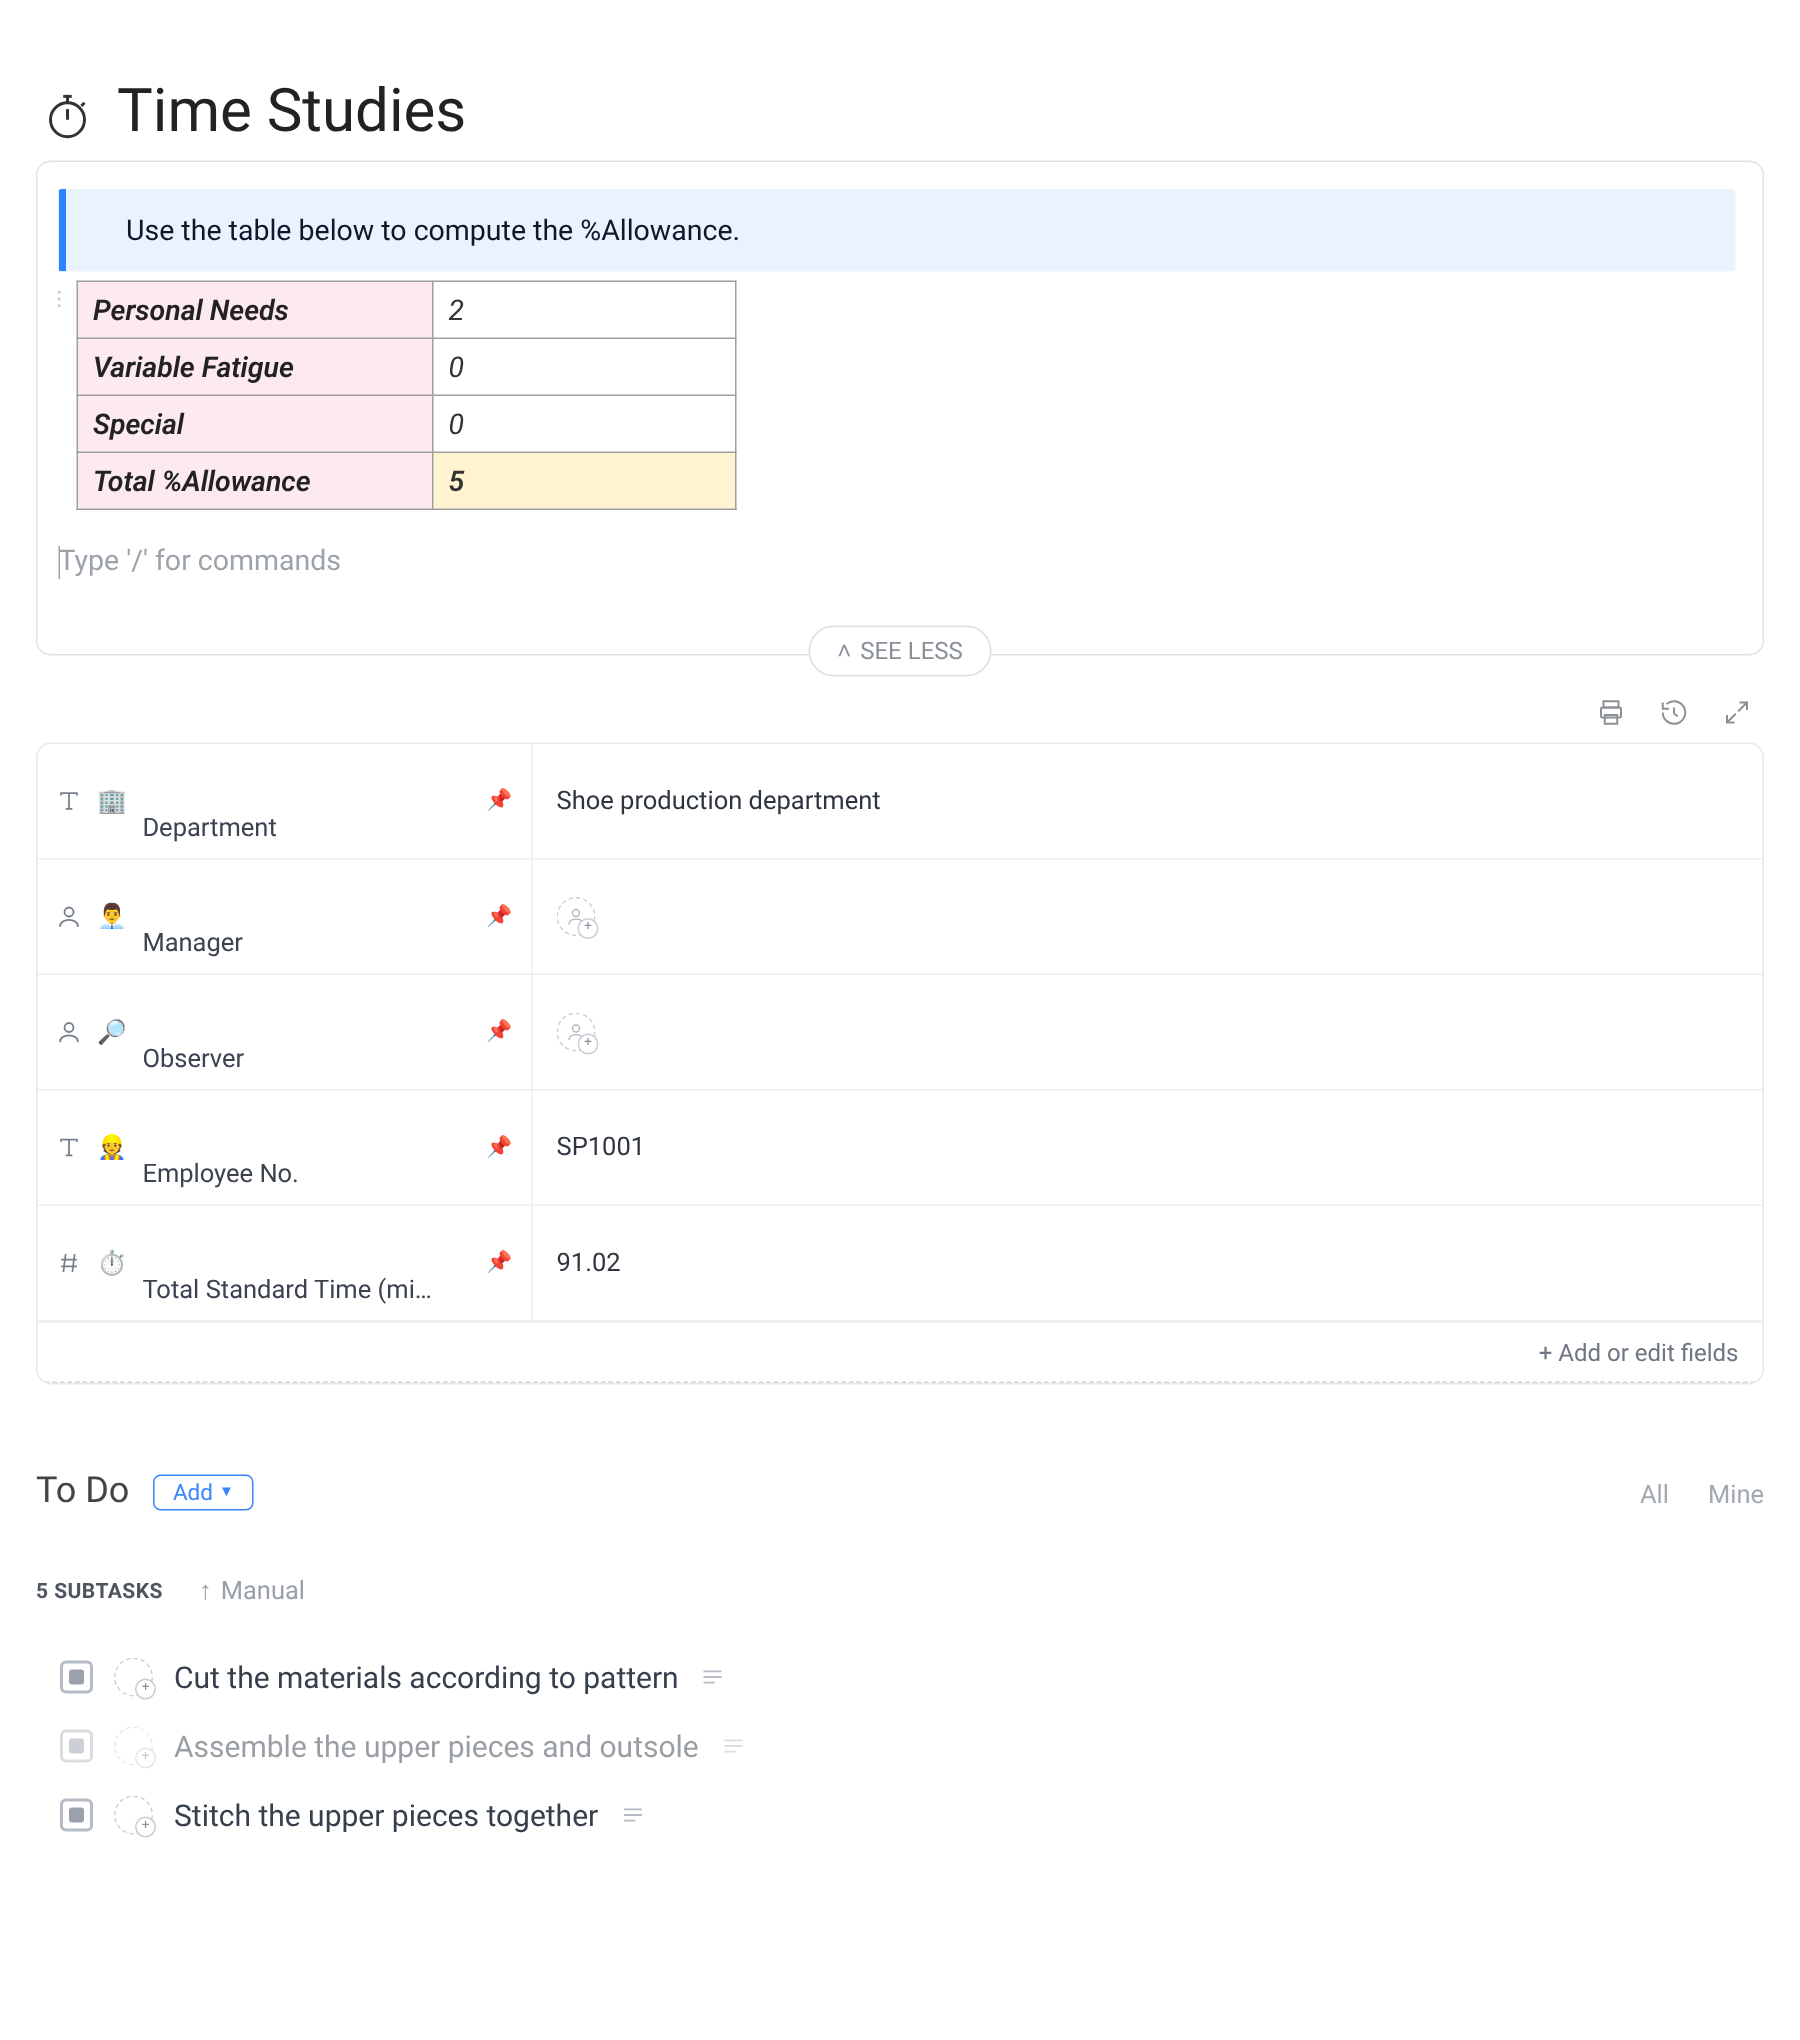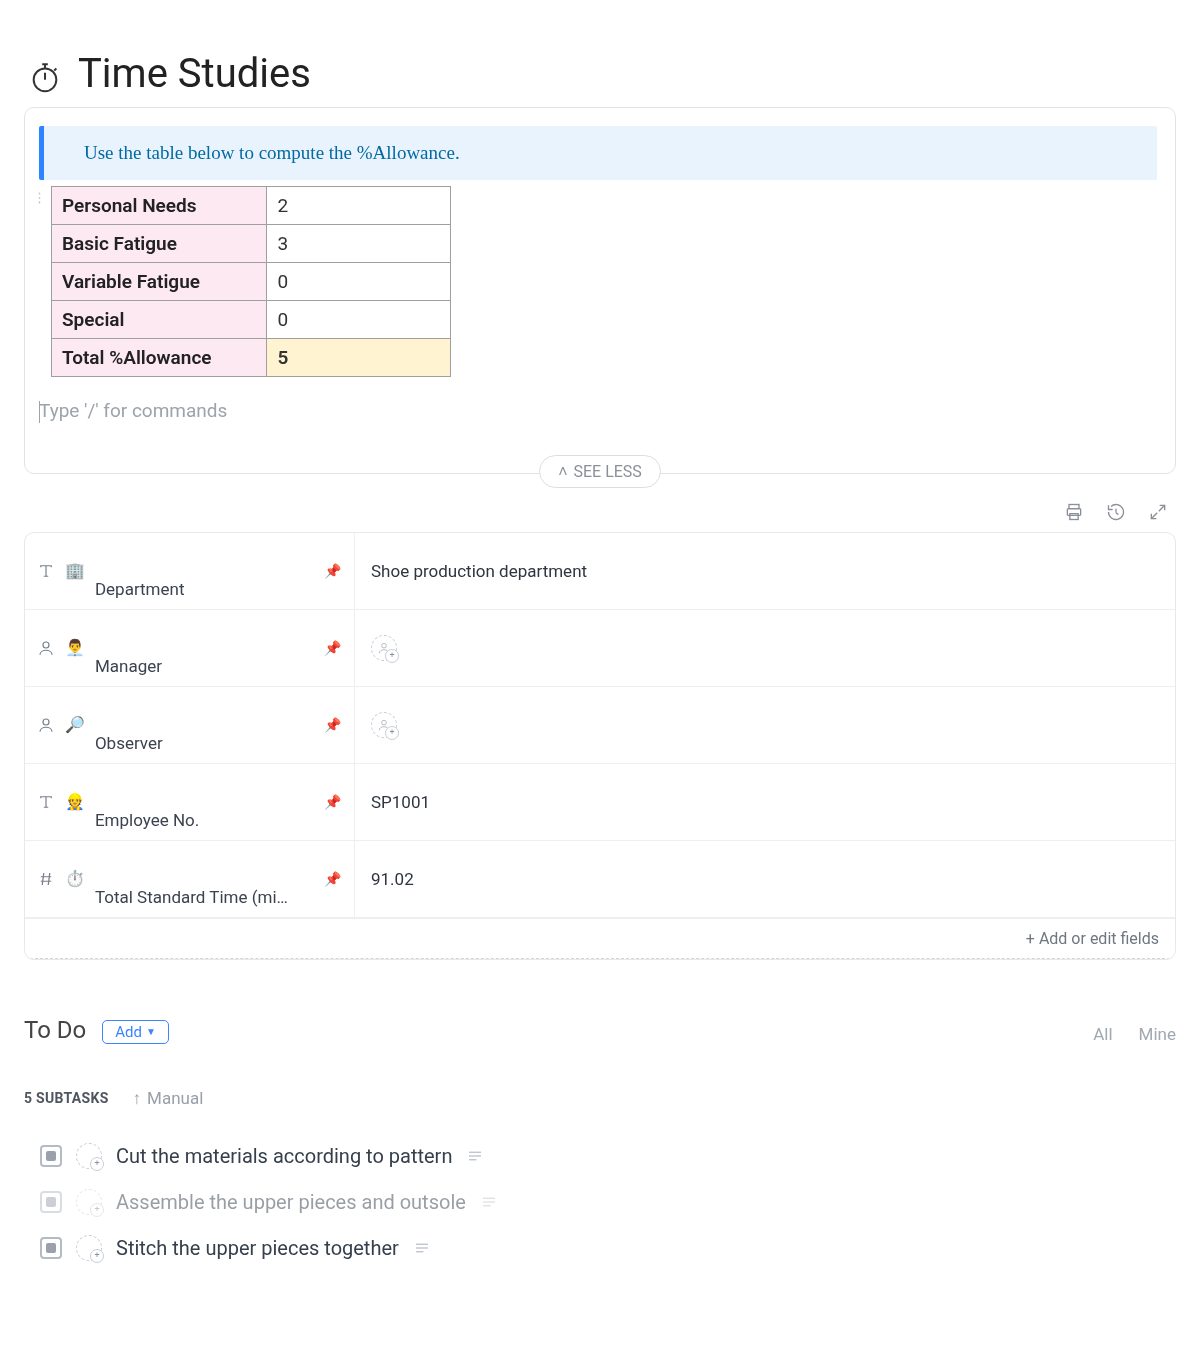--- a/index.html
+++ b/index.html
@@ -8,30 +8,30 @@
 
 
 .page-title { display: flex; align-items: center; gap: 16px; font-size: 40px; font-weight: 400; color: #222; margin: 30px 0 10px 4px; }
 .stopwatch-icon { width: 34px; height: 34px; display: inline-block; }
 
 
 .card { border: 1px solid #e3e3e3; border-radius: 10px; padding: 0; margin-top: 6px; position: relative; background: #fff; }
 .card-inner { padding: 16px 12px 50px 12px; }
 
 
-.banner { background: #e9f3fe; border-left: 5px solid #2a85ff; padding: 16px 40px; color: #0369a1; font-size: 19px; border-radius: 2px; margin: 2px 6px 6px 2px; font-family: Liberation Serif, serif; }
+.banner { background: #e9f3fe; border-left: 5px solid #2a85ff; padding: 16px 40px; color: #0f172a; font-size: 19px; border-radius: 2px; margin: 2px 6px 6px 2px; }
 
 
 .allow-head { display: flex; align-items: center; gap: 18px; font-size: 36px; font-weight: 700; color: #111; margin: 12px 0 12px 6px; }
 .warn-icon { width: 34px; height: 34px; }
 
 
 .drag-row { display: flex; align-items: flex-start; gap: 2px; margin-left: -4px;}
 .drag-handle { width: 16px; height: 16px; color: #bbb; font-size: 13px; padding-top: 4px; cursor: grab; }
-.atable { border-collapse: collapse; width: 400px; }
+.atable { border-collapse: collapse; width: 440px; font-style: italic; }
 .atable td { border: 1px solid #9f9f9f; padding: 7px 10px; font-size: 19px; }
 .atable .lab { background: #fde9f1; font-weight: 600; color: #222; width: 54%; }
 .atable .totrow .lab { background: #fde9f1; }
 .atable .totrow .val { background: #fff3d1; }
 .atable .totrow td { font-weight: 600; }
 
 
 .cmd { margin-top: 22px; color: #9da3ab; font-size: 19px; padding-left: 2px; }
 .cmd .caret { display: inline-block; width: 1px; height: 22px; background: #9da3ab; vertical-align: middle; margin-right: -1px; }
 
@@ -103,24 +103,20 @@
       <div class="banner">Use the table below to compute the %Allowance.</div>
 
 
       <div class="drag-row">
         <span class="drag-handle">⋮⋮</span>
         <table class="atable">
           <tbody>
               <tr>
                 <td class="lab">Personal Needs</td>
                 <td class="val">2</td>
-              </tr>
-          <tr>
-                <td class="lab">Basic Fatigue</td>
-                <td class="val">3</td>
               </tr>
           <tr>
                 <td class="lab">Variable Fatigue</td>
                 <td class="val">0</td>
               </tr>
           <tr>
                 <td class="lab">Special</td>
                 <td class="val">0</td>
               </tr>
           <tr class="totrow">

